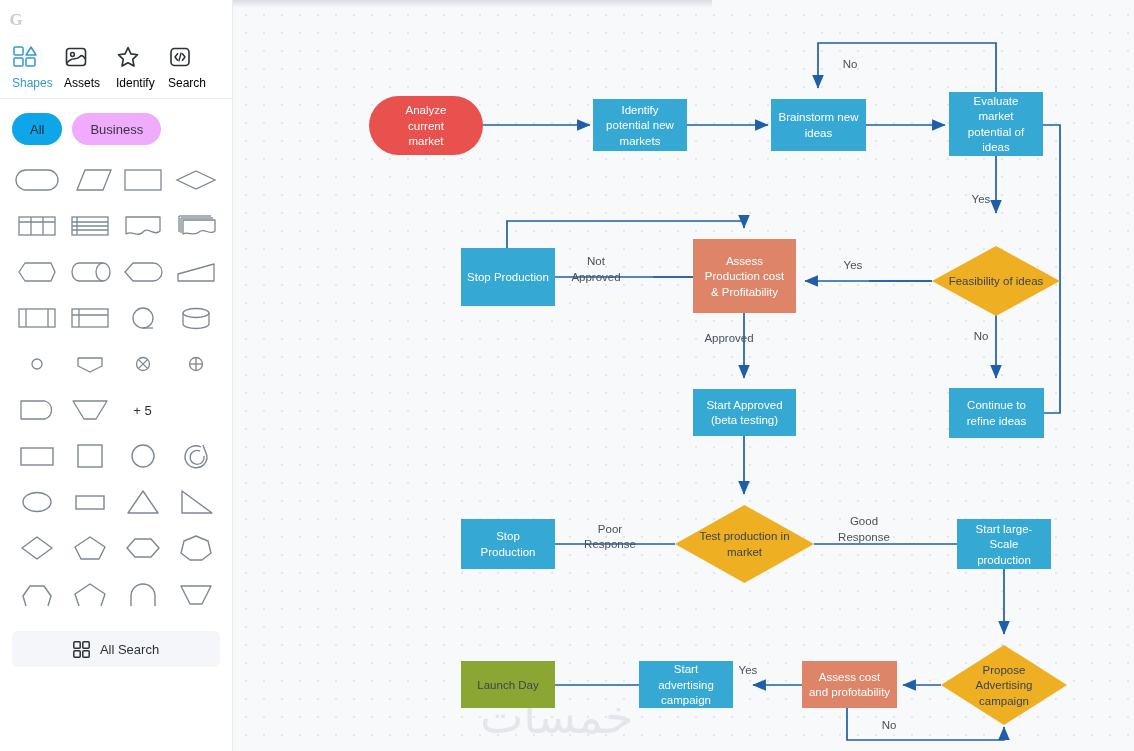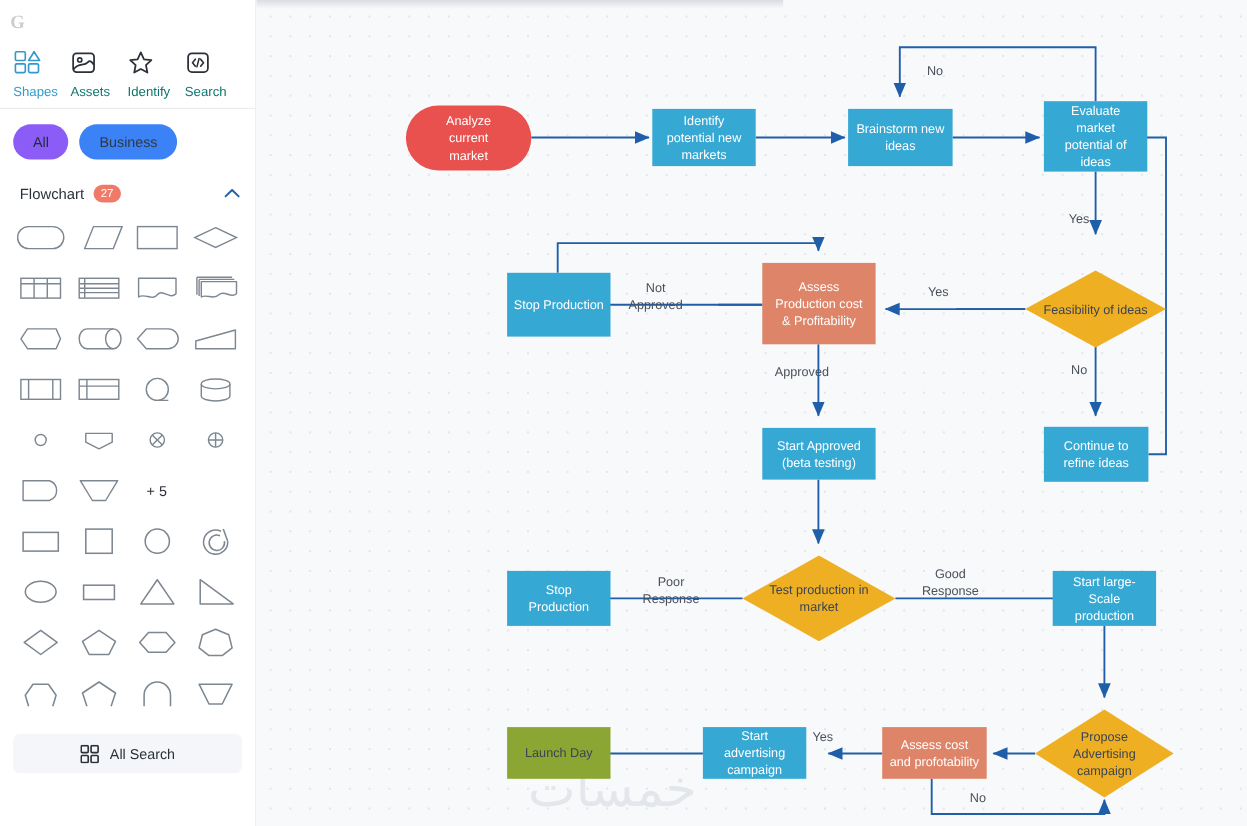--- a/index.html
+++ b/index.html
@@ -47,33 +47,33 @@
   .search-input::placeholder { color: #9aa1ab; }
 
   .toolstrip {
     display: flex; justify-content: space-between;
     padding: 4px 12px 8px 12px;
   }
   .tool {
     display: flex; flex-direction: column; align-items: flex-start;
     gap: 6px; width: 54px; cursor: pointer;
   }
-  .tool-label { font-size: 12px; color: #0f766e; }
+  .tool-label { font-size: 12px; color: #000000; }
   .tool.active .tool-label { color: #3399cc; }
   .tool-ico { height: 26px; display: flex; align-items: center; justify-content: center; }
 
   .divider { height: 1px; background: #ececec; margin: 0; }
 
   .chips { display: flex; gap: 10px; padding: 14px 12px 12px 12px; }
   .chip {
     height: 32px; border-radius: 16px; padding: 0 18px;
     display: flex; align-items: center; justify-content: center;
-    font-size: 13px; color: #32383f; background: #3b82f6; cursor: pointer;
-  }
-  .chip.active { background: #8b5cf6; color: #1d2c3a; }
+    font-size: 13px; color: #32383f; background: #f0abfc; cursor: pointer;
+  }
+  .chip.active { background: #0ea5e9; color: #1d2c3a; }
 
   .section-head {
     display: flex; align-items: center; gap: 8px;
     padding: 10px 14px 8px 18px;
   }
   .section-title { font-size: 13.5px; color: #2b3139; }
   .badge {
     background: #f07a6a; color: #fff; font-size: 10.5px;
     border-radius: 9px; padding: 1px 7px; line-height: 14px; height: 16px;
     display: inline-flex; align-items: center;
@@ -185,29 +185,20 @@
       </div>
     </div>
 
     <div class="divider"></div>
 
     <div class="chips">
       <div class="chip active">All</div>
       <div class="chip">Business</div>
     </div>
 
-    <div class="section-head">
-      <span class="section-title">Flowchart</span>
-      <span class="badge">27</span>
-      <span class="chev">
-        <svg width="14" height="9" viewBox="0 0 14 9">
-            <path d="M1 7.5 L7 1.8 L13 7.5" fill="none" stroke="#1f5ea8" stroke-width="1.8" stroke-linecap="round" stroke-linejoin="round"></path>
-          </svg>
-      </span>
-    </div>
 
     <div class="shape-grid">
       <div class="shape-cell">
           <svg width="44" height="26" viewBox="0 0 44 26">
             <rect x="1" y="3" width="42" height="20" rx="10" fill="none" stroke="#7d8791" stroke-width="1.3"></rect>
           </svg>
         </div>
       <div class="shape-cell">
           <svg width="44" height="26" viewBox="0 0 44 26">
             <path d="M9 23 L17 3 L43 3 L35 23 Z" fill="none" stroke="#7d8791" stroke-width="1.3"></path>

